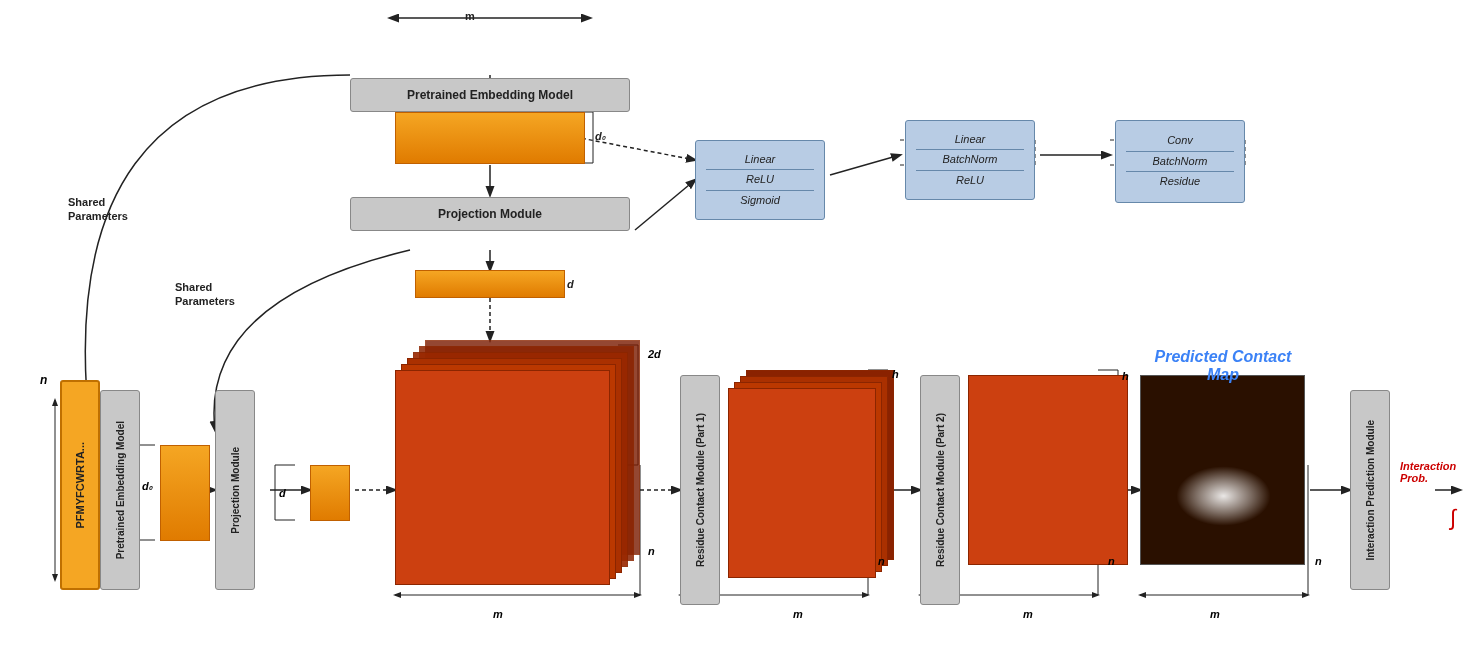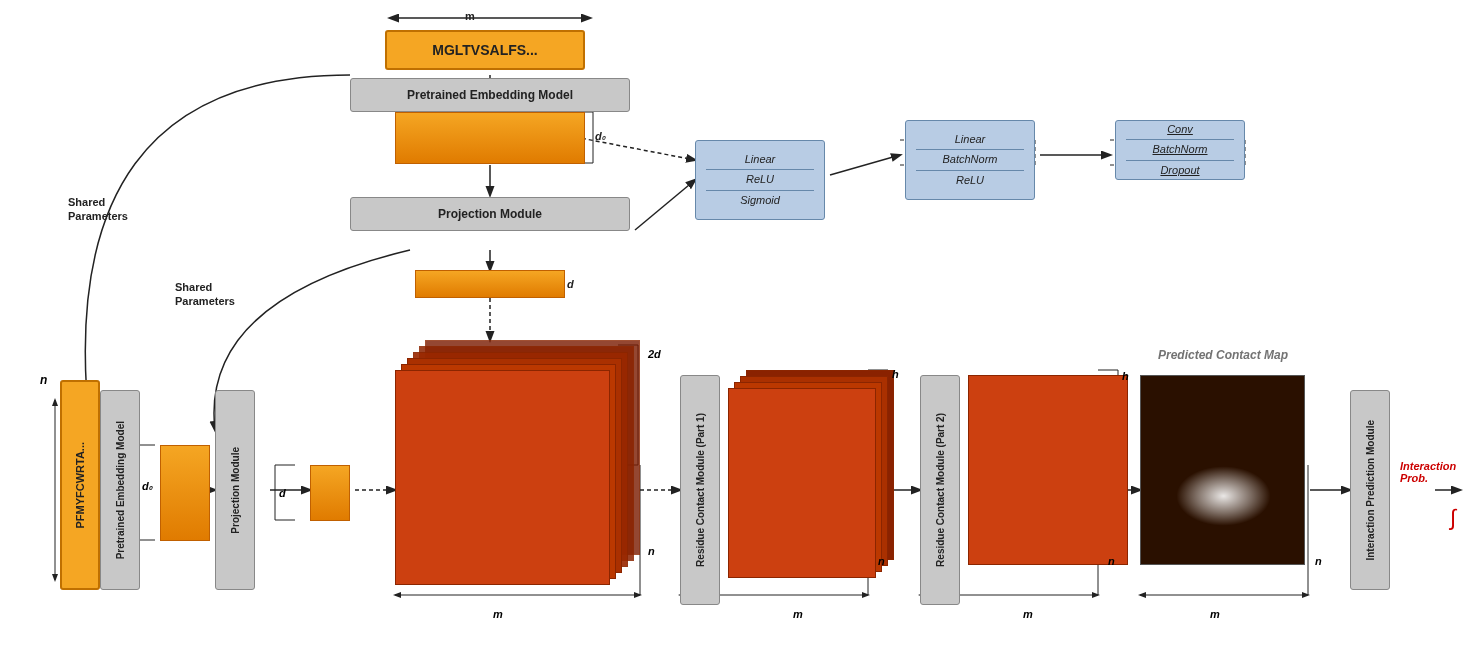--- a/index.html
+++ b/index.html
@@ -123,22 +123,22 @@
     .shared-params {
       position: absolute;
       font-size: 11px;
       color: #222;
       font-weight: bold;
       text-align: right;
     }
 
     .predicted-label {
       position: absolute;
-      font-size: 12px;
-      color: #737373;
+      font-size: 16px;
+      color: #3b82f6;
       font-style: italic;
       font-weight: bold;
       text-align: center;
     }
 
     .interaction-prob {
       position: absolute;
       font-size: 12px;
       color: #cc0000;
       font-style: italic;
@@ -255,23 +255,20 @@
         <path d="M8,0 L8,6 L0,3 z" fill="#222"></path>
       </marker>
     </defs>
 
     <path d="M 350,75 Q 50,75 90,430" stroke="#222" stroke-width="1.5" fill="none" marker-end="url(#arr)"></path>
 
     <path d="M 410,250 Q 200,300 215,430" stroke="#222" stroke-width="1.5" fill="none" marker-end="url(#arr)"></path>
 
   </svg>
 
-  <div class="seq-box" style="left:385px; top:30px; width:200px; height:40px; font-size:14px;">
-    <span>MGLTVSALFS...</span>
-  </div>
 
   <div class="arrow-label" style="left:465px; top:10px; font-style:normal; font-weight:bold;">
     <span>m</span>
   </div>
 
   <div class="box-gray" style="position:absolute; left:350px; top:78px; width:280px; height:34px; font-size:12px;">
     <span>Pretrained Embedding Model</span>
   </div>
 
   <div style="position:absolute; left:395px; top:112px; width:190px; height:52px;" class="box-orange-wide">
@@ -297,26 +294,26 @@
   </div>
 
   <div class="box-blue" style="position:absolute; left:905px; top:120px; width:130px; height:80px; padding:4px;">
     <div class="blue-block-label">Linear</div>
     <div style="width:90%; border-top:1px solid #6688aa; margin:2px 0;"></div>
     <div class="blue-block-label">BatchNorm</div>
     <div style="width:90%; border-top:1px solid #6688aa; margin:2px 0;"></div>
     <div class="blue-block-label">ReLU</div>
   </div>
 
-  <div class="box-blue" style="position:absolute; left:1115px; top:120px; width:130px; height:60px; padding:4px;text-decoration:underline;">
+  <div class="box-blue" style="position:absolute; left:1115px; top:120px; width:130px; height:83px; padding:4px;">
     <div class="blue-block-label">Conv</div>
     <div style="width:90%; border-top:1px solid #6688aa; margin:2px 0;"></div>
     <div class="blue-block-label">BatchNorm</div>
     <div style="width:90%; border-top:1px solid #6688aa; margin:2px 0;"></div>
-    <div class="blue-block-label">Dropout</div>
+    <div class="blue-block-label">Residue</div>
   </div>
 
   <div style="position:absolute; left:60px; top:380px; width:40px; height:210px;" class="seq-box">
     <span class="vertical-text">PFMYFCWRTA...</span>
   </div>
 
   <div style="position:absolute; left:40px; top:370px;">
     <span style="font-size:12px; font-weight:bold; font-style:italic;">n</span>
   </div>
 

